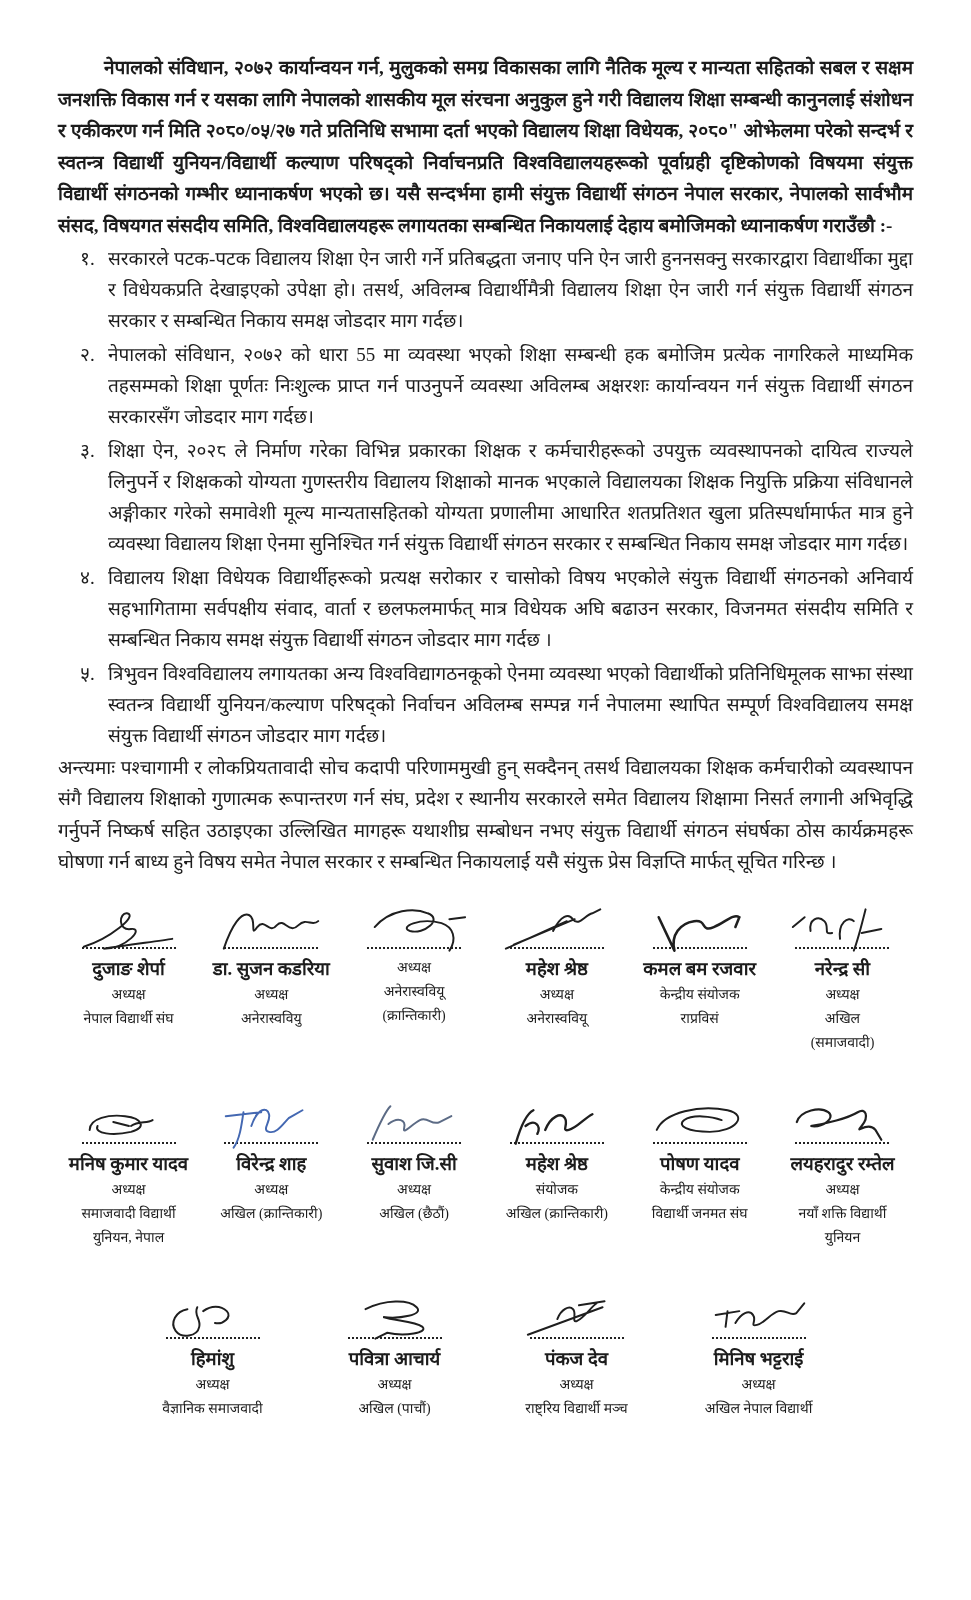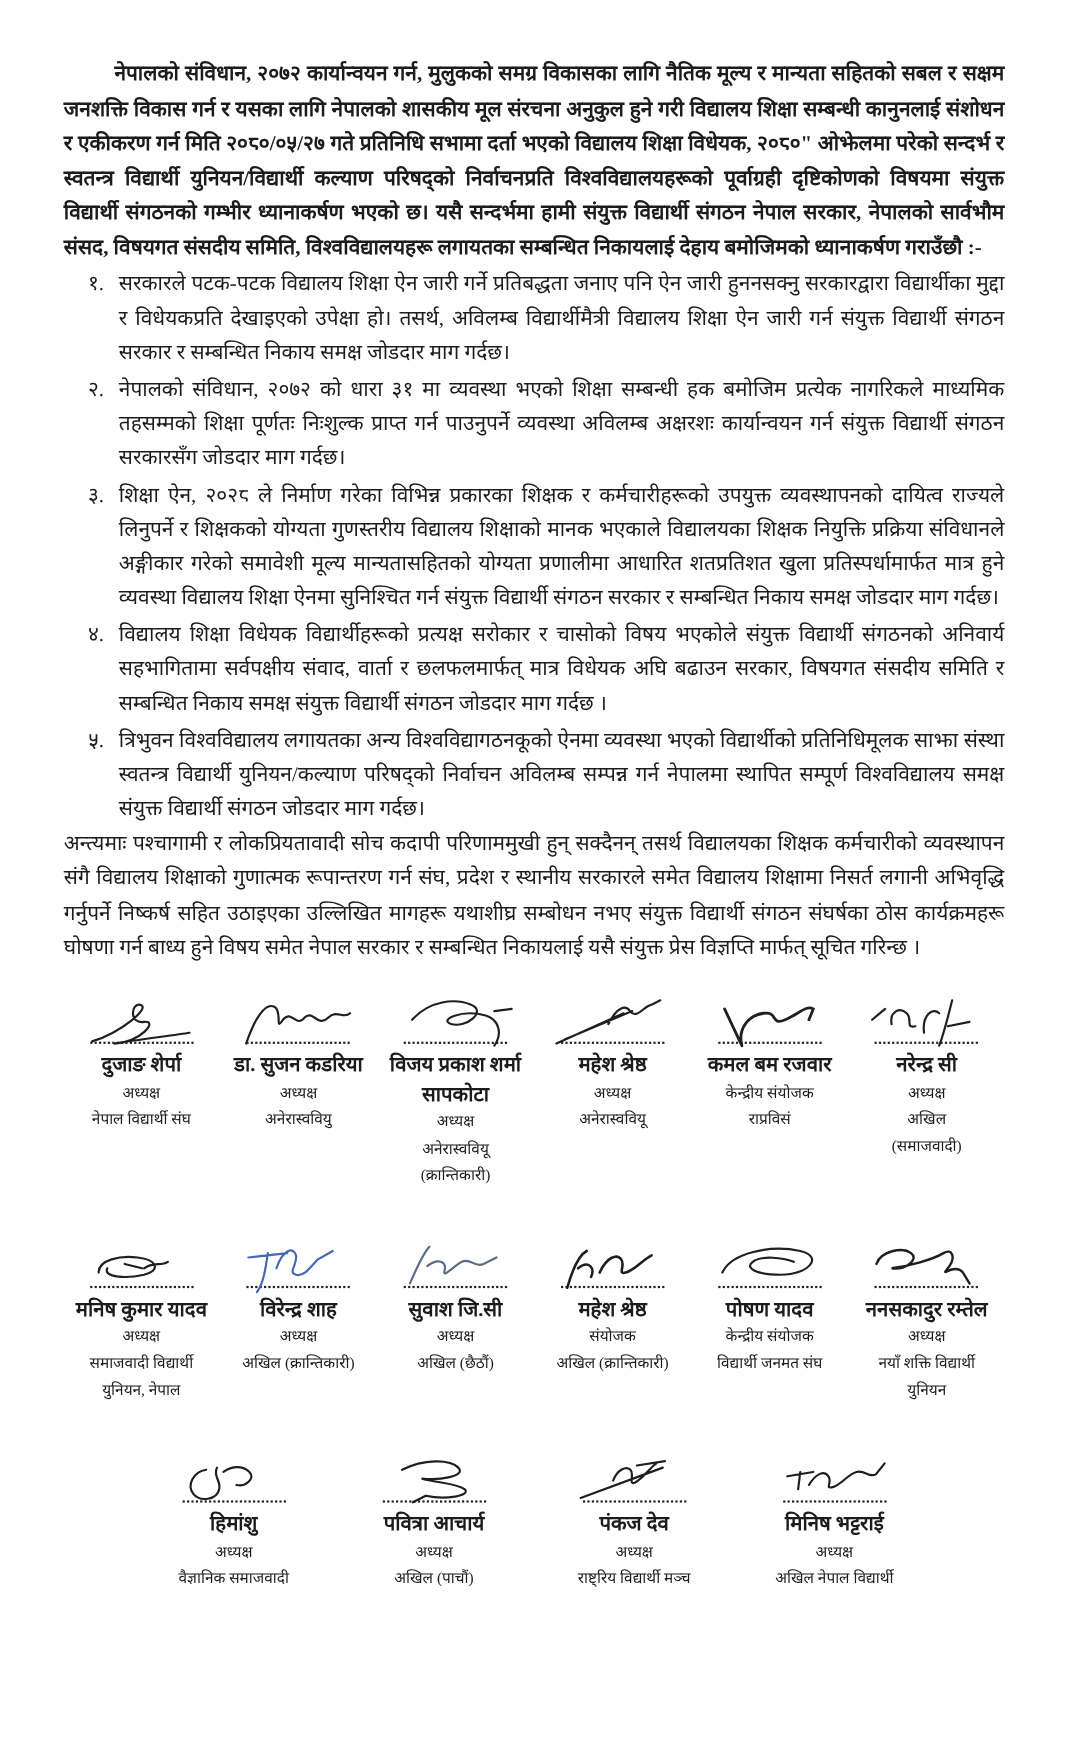--- a/index.html
+++ b/index.html
@@ -109,29 +109,29 @@
 
   <p class="body-para intro">नेपालको संविधान, २०७२ कार्यान्वयन गर्न, मुलुकको समग्र विकासका लागि नैतिक मूल्य र मान्यता सहितको सबल र सक्षम जनशक्ति विकास गर्न र यसका लागि नेपालको शासकीय मूल संरचना अनुकुल हुने गरी विद्यालय शिक्षा सम्बन्धी कानुनलाई संशोधन र एकीकरण गर्न मिति २०८०/०५/२७ गते प्रतिनिधि सभामा दर्ता भएको विद्यालय शिक्षा विधेयक, २०८०" ओझेलमा परेको सन्दर्भ र स्वतन्त्र विद्यार्थी युनियन/विद्यार्थी कल्याण परिषद्को निर्वाचनप्रति विश्वविद्यालयहरूको पूर्वाग्रही दृष्टिकोणको विषयमा संयुक्त विद्यार्थी संगठनको गम्भीर ध्यानाकर्षण भएको छ।  यसै सन्दर्भमा हामी संयुक्त विद्यार्थी संगठन नेपाल सरकार, नेपालको सार्वभौम संसद, विषयगत संसदीय समिति, विश्वविद्यालयहरू लगायतका सम्बन्धित निकायलाई देहाय बमोजिमको ध्यानाकर्षण गराउँछौ :-</p>
 
   <div class="demand-list">
     <div class="demand-item">
       <span class="demand-num">१.</span>
       <span class="demand-text">सरकारले पटक-पटक विद्यालय शिक्षा ऐन जारी गर्ने प्रतिबद्धता जनाए पनि ऐन जारी हुननसक्नु सरकारद्वारा विद्यार्थीका मुद्दा र विधेयकप्रति देखाइएको उपेक्षा हो।  तसर्थ, अविलम्ब विद्यार्थीमैत्री विद्यालय शिक्षा ऐन जारी गर्न संयुक्त विद्यार्थी संगठन सरकार र सम्बन्धित निकाय समक्ष जोडदार माग गर्दछ।</span>
     </div>
     <div class="demand-item">
       <span class="demand-num">२.</span>
-      <span class="demand-text">नेपालको संविधान, २०७२ को धारा ३१ मा व्यवस्था भएको शिक्षा सम्बन्धी हक बमोजिम प्रत्येक नागरिकले माध्यमिक तहसम्मको शिक्षा पूर्णतः निःशुल्क प्राप्त गर्न पाउनुपर्ने व्यवस्था अविलम्ब अक्षरशः कार्यान्वयन गर्न संयुक्त विद्यार्थी संगठन सरकारसँग जोडदार माग गर्दछ।</span>
+      <span class="demand-text">नेपालको संविधान, २०७२ को धारा 55 मा व्यवस्था भएको शिक्षा सम्बन्धी हक बमोजिम प्रत्येक नागरिकले माध्यमिक तहसम्मको शिक्षा पूर्णतः निःशुल्क प्राप्त गर्न पाउनुपर्ने व्यवस्था अविलम्ब अक्षरशः कार्यान्वयन गर्न संयुक्त विद्यार्थी संगठन सरकारसँग जोडदार माग गर्दछ।</span>
     </div>
     <div class="demand-item">
       <span class="demand-num">३.</span>
       <span class="demand-text">शिक्षा ऐन, २०२८ ले निर्माण गरेका विभिन्न प्रकारका शिक्षक र कर्मचारीहरूको उपयुक्त व्यवस्थापनको दायित्व राज्यले लिनुपर्ने र शिक्षकको योग्यता गुणस्तरीय विद्यालय शिक्षाको मानक भएकाले विद्यालयका शिक्षक नियुक्ति प्रक्रिया संविधानले अङ्गीकार गरेको समावेशी मूल्य मान्यतासहितको योग्यता प्रणालीमा आधारित शतप्रतिशत खुला प्रतिस्पर्धामार्फत मात्र हुने व्यवस्था विद्यालय शिक्षा ऐनमा सुनिश्चित गर्न संयुक्त विद्यार्थी संगठन सरकार र सम्बन्धित निकाय समक्ष जोडदार माग गर्दछ।</span>
     </div>
     <div class="demand-item">
       <span class="demand-num">४.</span>
-      <span class="demand-text">विद्यालय शिक्षा विधेयक विद्यार्थीहरूको प्रत्यक्ष सरोकार र चासोको विषय भएकोले संयुक्त विद्यार्थी संगठनको अनिवार्य सहभागितामा सर्वपक्षीय संवाद, वार्ता र छलफलमार्फत् मात्र विधेयक अघि बढाउन सरकार, विषयगत संसदीय समिति र सम्बन्धित निकाय समक्ष संयुक्त विद्यार्थी संगठन जोडदार माग गर्दछ ।</span>
+      <span class="demand-text">विद्यालय शिक्षा विधेयक विद्यार्थीहरूको प्रत्यक्ष सरोकार र चासोको विषय भएकोले संयुक्त विद्यार्थी संगठनको अनिवार्य सहभागितामा सर्वपक्षीय संवाद, वार्ता र छलफलमार्फत् मात्र विधेयक अघि बढाउन सरकार, विजनमत संसदीय समिति र सम्बन्धित निकाय समक्ष संयुक्त विद्यार्थी संगठन जोडदार माग गर्दछ ।</span>
     </div>
     <div class="demand-item">
       <span class="demand-num">५.</span>
       <span class="demand-text">त्रिभुवन विश्वविद्यालय लगायतका अन्य विश्वविद्यागठनकूको ऐनमा व्यवस्था भएको विद्यार्थीको प्रतिनिधिमूलक साझा संस्था स्वतन्त्र विद्यार्थी युनियन/कल्याण परिषद्को निर्वाचन अविलम्ब सम्पन्न गर्न नेपालमा स्थापित सम्पूर्ण विश्वविद्यालय समक्ष संयुक्त विद्यार्थी संगठन जोडदार माग गर्दछ।</span>
     </div>
   </div>
 
   <p class="closing-para">अन्त्यमाः पश्चागामी र लोकप्रियतावादी सोच कदापी परिणाममुखी हुन् सक्दैनन् तसर्थ विद्यालयका शिक्षक कर्मचारीको व्यवस्थापन संगै विद्यालय शिक्षाको गुणात्मक रूपान्तरण गर्न संघ, प्रदेश र स्थानीय सरकारले समेत विद्यालय शिक्षामा निसर्त लगानी अभिवृद्धि गर्नुपर्ने निष्कर्ष सहित उठाइएका उल्लिखित मागहरू यथाशीघ्र सम्बोधन नभए संयुक्त विद्यार्थी संगठन संघर्षका ठोस कार्यक्रमहरू घोषणा गर्न बाध्य हुने विषय समेत नेपाल सरकार र सम्बन्धित निकायलाई यसै संयुक्त प्रेस विज्ञप्ति मार्फत् सूचित गरिन्छ ।</p>
 
   <div class="sig-row row-first">
@@ -153,21 +153,20 @@
       <div class="sig-name">डा. सुजन कडरिया</div>
       <div class="sig-line">अध्यक्ष</div>
       <div class="sig-line">अनेरास्ववियु</div>
 
     </div>
     <div class="sig-block">
       <svg class="sig-scribble" viewBox="0 0 120 50" fill="none">
         <path d="M20,22 C36,4 60,2 74,8 C90,14 70,30 56,26 C44,22 66,12 88,18 C100,22 104,34 96,46 M96,14 L112,12" stroke-width="2" stroke-linecap="round" stroke="#1f1f1f"></path>
       </svg>
       <div class="dotted-line"></div>
-      <div class="sig-name">विजय प्रकाश शर्मा सापकोटा</div>
       <div class="sig-line">अध्यक्ष</div>
       <div class="sig-line">अनेरास्ववियू</div>
       <div class="sig-line">(क्रान्तिकारी)</div>
     </div>
     <div class="sig-block">
       <svg class="sig-scribble" viewBox="0 0 120 50" fill="none">
         <path d="M8,44 L70,16 M16,40 L78,14 M56,26 C64,10 72,8 76,14 C82,22 88,10 96,8 L104,4" stroke-width="2" stroke-linecap="round" stroke="#1f1f1f"></path>
       </svg>
       <div class="dotted-line"></div>
       <div class="sig-name">महेश श्रेष्ठ</div>
@@ -246,21 +245,21 @@
       <div class="sig-name">पोषण यादव</div>
       <div class="sig-line">केन्द्रीय संयोजक</div>
       <div class="sig-line">विद्यार्थी जनमत संघ</div>
 
     </div>
     <div class="sig-block">
       <svg class="sig-scribble" viewBox="0 0 120 50" fill="none">
         <path d="M14,22 C18,10 38,6 46,12 C54,18 40,28 28,26 C44,24 66,18 76,12 C84,7 88,16 80,26 C72,36 86,20 94,30 L100,40" stroke-width="2.2" stroke-linecap="round" stroke="#1f1f1f"></path>
       </svg>
       <div class="dotted-line"></div>
-      <div class="sig-name">ननसकादुर रम्तेल</div>
+      <div class="sig-name">लयहरादुर रम्तेल</div>
       <div class="sig-line">अध्यक्ष</div>
       <div class="sig-line">नयाँ शक्ति विद्यार्थी</div>
       <div class="sig-line">युनियन</div>
     </div>
   </div>
 
   <div class="sig-row row-centered">
     <div class="sig-block">
       <svg class="sig-scribble" viewBox="0 0 120 50" fill="none">
         <path d="M34,14 C22,16 16,28 22,36 C28,44 44,42 46,32 C48,24 40,20 44,12 M50,16 C58,10 68,10 74,16 C80,22 70,30 62,28" stroke-width="2" stroke-linecap="round" stroke="#1f1f1f"></path>

